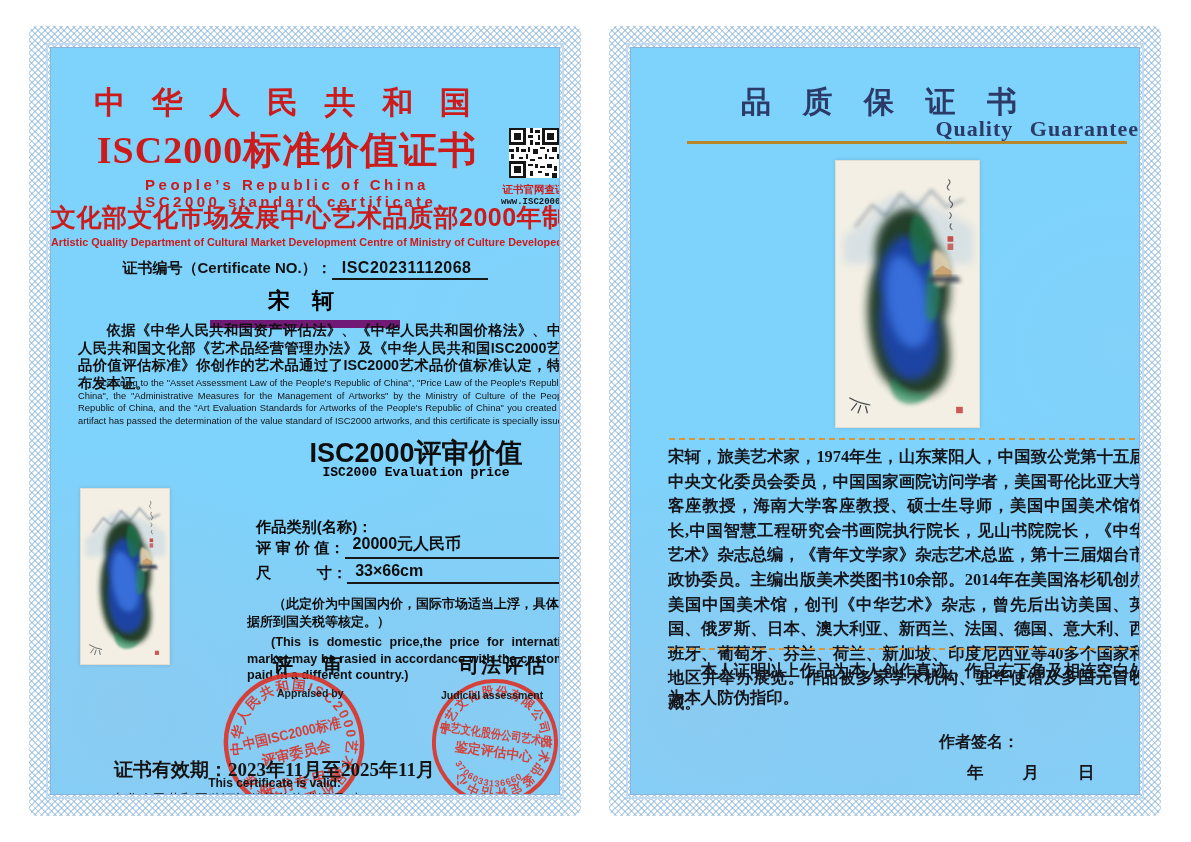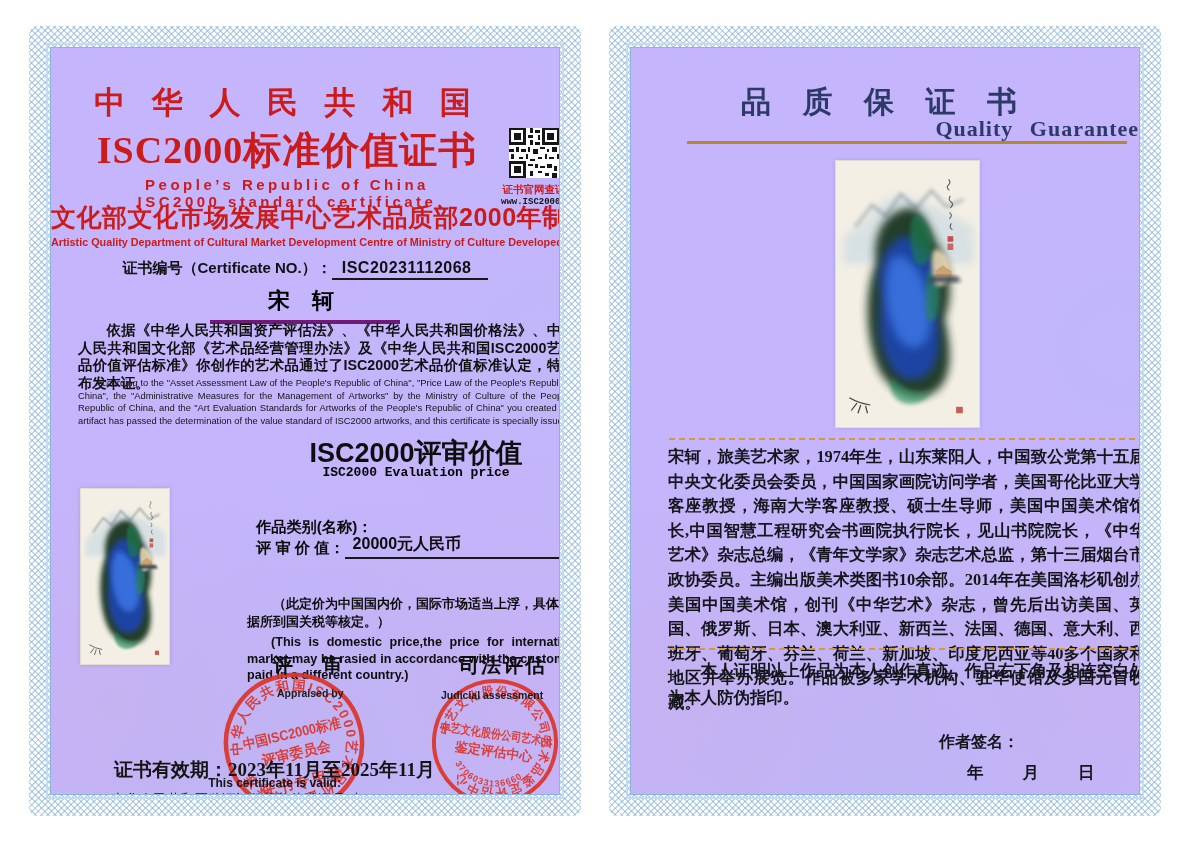--- a/index.html
+++ b/index.html
@@ -8,21 +8,21 @@
 
   
   .page { position:absolute; top:26px; width:552px; height:790px; }
   .page-left { left:29px; }
   .page-right { left:609px; }
   .border-band { position:absolute; inset:0; border-radius:8px;
     background-image:
       repeating-linear-gradient(45deg, rgba(124,172,216,.50) 0 1.4px, transparent 1.4px 4.6px),
       repeating-linear-gradient(-45deg, rgba(124,172,216,.50) 0 1.4px, transparent 1.4px 4.6px);
   }
-  .inner { position:absolute; inset:21px; background:#c4b5fd; border:1.6px solid #8ab4dc; outline:2px solid #c4dcf2; outline-offset:2px; overflow:hidden; }
+  .inner { position:absolute; inset:21px; background:#7dd3fc; border:1.6px solid #8ab4dc; outline:2px solid #c4dcf2; outline-offset:2px; overflow:hidden; }
   .inner::before { content:""; position:absolute; inset:0; pointer-events:none;
     background:
       radial-gradient(circle at 12% 88%, rgba(216,160,182,.14), transparent 34%),
       radial-gradient(circle at 88% 86%, rgba(216,160,182,.12), transparent 36%),
       radial-gradient(circle at 50% 97%, rgba(150,182,222,.14), transparent 38%),
       radial-gradient(circle at 96% 40%, rgba(170,196,228,.10), transparent 30%);
   }
   .abs { position:absolute; }
 
   
@@ -33,21 +33,21 @@
   .title-en { font-size:15px; font-weight:bold; letter-spacing:3.5px; line-height:17px; white-space:nowrap; }
   .qr-block { left:450px; top:80px; width:66px; text-align:center; z-index:2; }
   .qr-cap1 { font-size:10.5px; font-weight:bold; color:#cc1b1b; margin-top:1px; white-space:nowrap; }
   .qr-cap2 { font-size:9px; font-weight:bold; color:#111; font-family:"Liberation Mono", monospace; white-space:nowrap; }
   .issuer-cn { left:0; top:153px; width:100%; text-align:center; font-size:25px; font-weight:bold; letter-spacing:0.5px; white-space:nowrap; z-index:2; }
   .issuer-en { left:0; top:188px; width:100%; text-align:center; font-size:10.8px; font-weight:bold; white-space:nowrap; z-index:2; }
   .certno-row { left:0; top:211px; width:100%; text-align:center; font-size:15px; color:#111; z-index:2; }
   .certno-label { font-weight:bold; }
   .certno-value { display:inline-block; font-size:16px; font-weight:bold; border-bottom:2px solid #181818; padding:0 16px 1px 10px; letter-spacing:0.5px; }
   .artist-name { left:0; top:238px; width:100%; text-align:center; z-index:2; }
-  .artist-name span { display:inline-block; font-size:22px; font-weight:bold; letter-spacing:8px; border-bottom:4px solid #701a75; padding:0 58px 4px 58px; }
+  .artist-name span { display:inline-block; font-size:22px; font-weight:bold; letter-spacing:8px; border-bottom:8px solid #701a75; padding:0 58px 4px 58px; }
   .body-cn { left:27px; top:274px; width:498px; font-size:14.3px; font-weight:bold; line-height:17.6px; text-align:justify; text-indent:2em; color:#101010; z-index:2; }
   .body-en { left:27px; top:329px; width:498px; font-size:9.4px; line-height:12.6px; text-align:justify; text-indent:18px; color:#151515; z-index:2; }
   .eval-h-cn { left:200px; top:387px; width:330px; text-align:center; font-size:27px; font-weight:bold; color:#0e0e0e; z-index:2; }
   .eval-h-en { left:200px; top:417px; width:330px; text-align:center; font-family:"Liberation Mono", monospace; font-size:13px; font-weight:bold; z-index:2; }
   .field-row { left:205px; width:312px; display:flex; align-items:flex-end; z-index:2; }
   .field-label { font-size:15.2px; font-weight:bold; white-space:pre; color:#0c0c0c; }
   .field-value { flex:1; font-size:16px; font-weight:bold; border-bottom:2px solid #181818; padding:0 0 2px 8px; color:#0c0c0c; }
   .note-cn { left:196px; top:547px; width:336px; font-size:13px; font-weight:bold; line-height:17.5px; text-indent:2em; color:#0e0e0e; z-index:2; }
   .note-en { left:196px; top:586px; width:340px; font-size:12.6px; font-weight:bold; line-height:16.6px; text-align:justify; text-indent:24px; color:#0e0e0e; z-index:2; }
   .appr-cn { left:222px; top:604px; font-size:20px; font-weight:bold; letter-spacing:12px; color:#0e0e0e; z-index:4; }
@@ -130,20 +130,24 @@
 
       <div class="abs eval-h-cn">ISC2000评审价值</div>
       <div class="abs eval-h-en">ISC2000 Evaluation price</div>
 
       <div class="abs field-row" style="top:469px;">
         <span class="field-label">作品类别(名称)：</span>
       </div>
       <div class="abs field-row" style="top:486px;">
         <span class="field-label">评 审 价 值：</span>
         <span class="field-value">20000元人民币</span>
+      </div>
+      <div class="abs field-row" style="top:514px;">
+        <span class="field-label">尺　　　寸：</span>
+        <span class="field-value">33×66cm</span>
       </div>
 
       <div class="abs note-cn">（此定价为中国国内价，国际市场适当上浮，具体根据所到国关税等核定。）</div>
       <div class="abs note-en">(This is domestic price,the price for international market may be rasied in accordance with the custom tax paid in a different country.)</div>
 
       <div class="abs appr-cn">评 审</div>
       <div class="abs jud-cn">司法评估</div>
       <div class="abs appr-en">Appraised by</div>
       <div class="abs jud-en">Judicial assessment</div>
 

